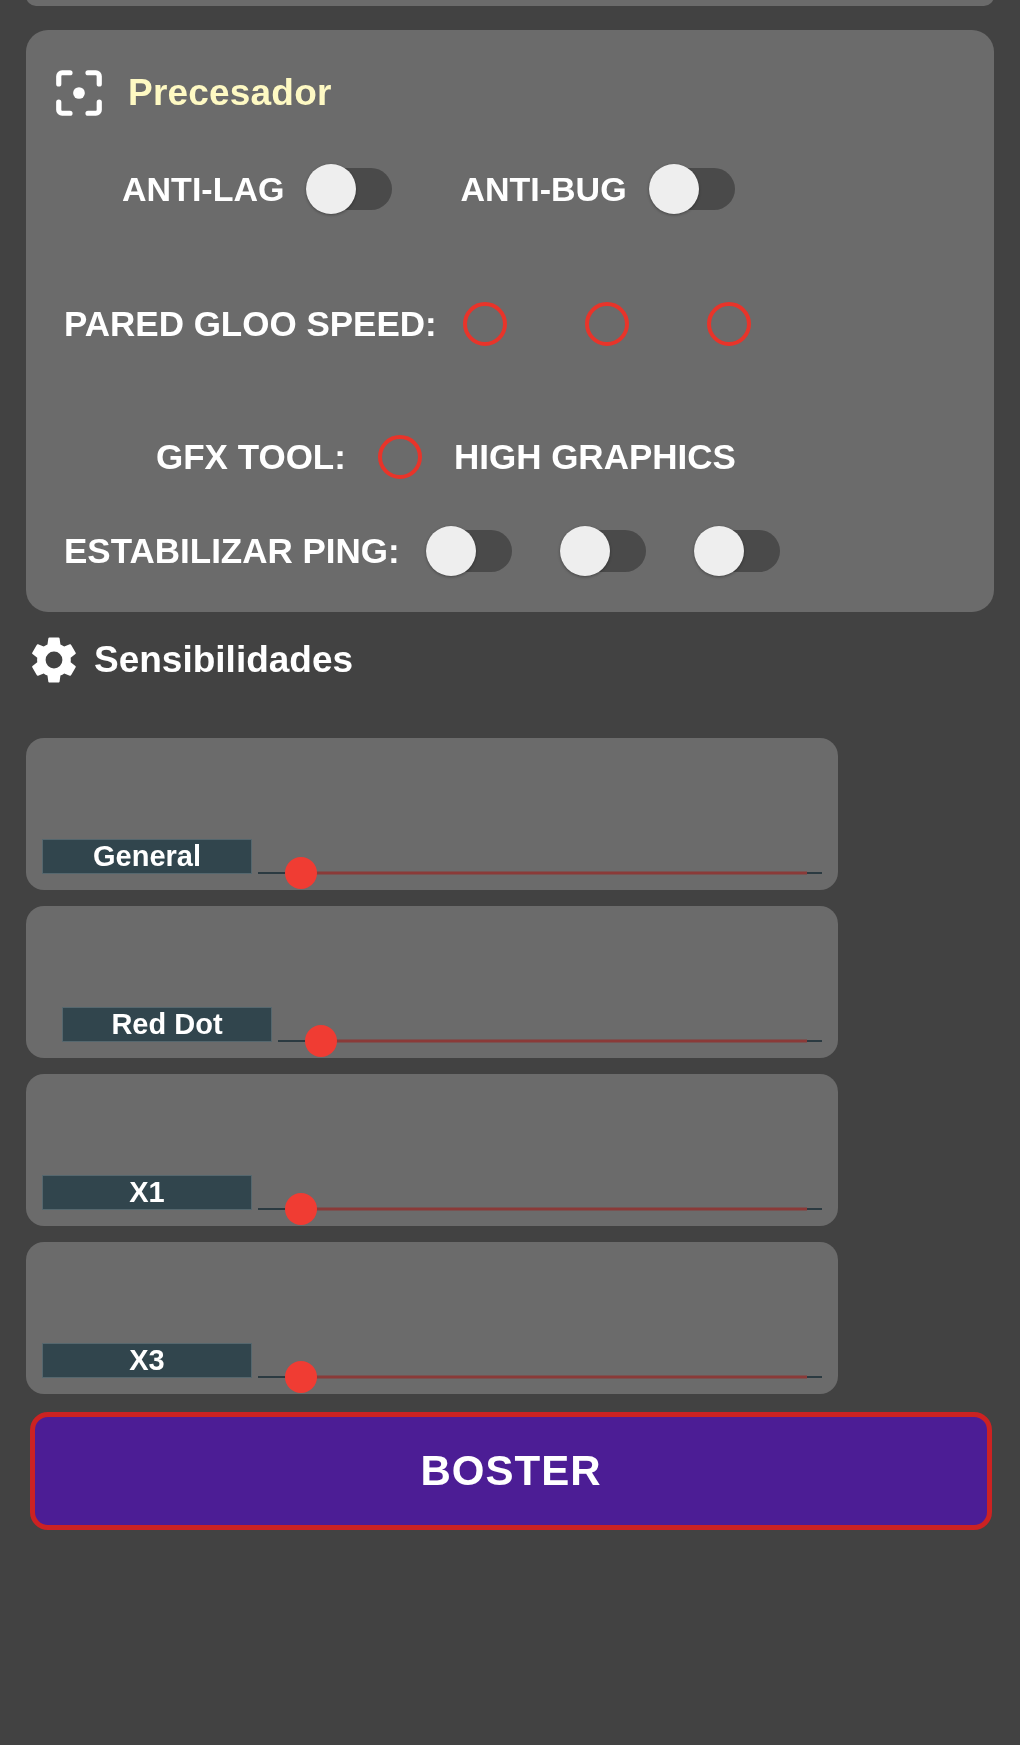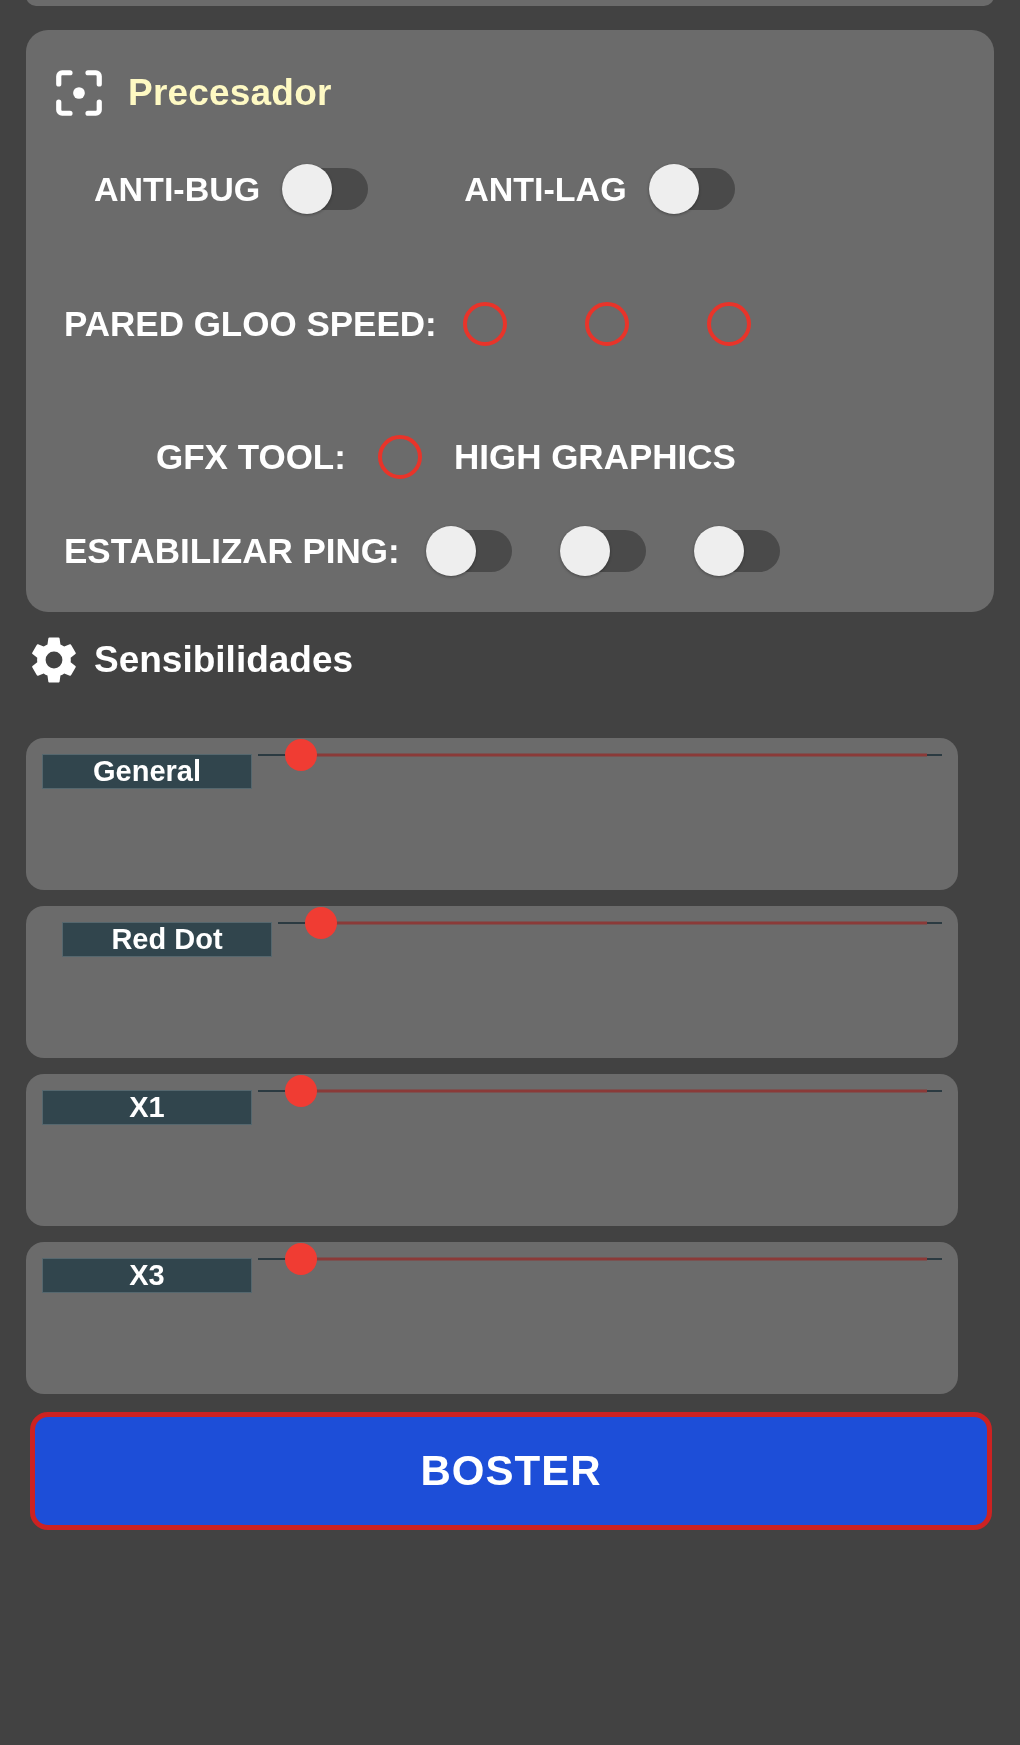--- a/index.html
+++ b/index.html
@@ -171,27 +171,27 @@
   .sens-title {
     color: #ffffff;
     font-size: 37px;
     font-weight: bold;
   }
 
   
   .slider-card {
     position: absolute;
     left: 26px;
-    width: 932px;
+    width: 812px;
     height: 152px;
     background: #6b6b6b;
     border-radius: 18px;
     padding: 16px;
     display: flex;
-    align-items: flex-start;
+    align-items: flex-end;
   }
   .sc-0 { top: 738px; }
   .sc-1 { top: 906px; padding-left: 36px; }
   .sc-2 { top: 1074px; }
   .sc-3 { top: 1242px; }
 
   .slider-label-box {
     width: 210px;
     flex: 0 0 210px;
     background: #31454d;
@@ -233,21 +233,21 @@
     transform: translate(0, -50%);
   }
 
   
   .boster-btn {
     position: absolute;
     left: 30px;
     top: 1412px;
     width: 962px;
     height: 118px;
-    background: #1d4ed8;
+    background: #4c1d95;
     border: 5px solid #cc2222;
     border-radius: 18px;
     display: flex;
     align-items: center;
     justify-content: center;
   }
   .boster-btn span {
     color: #ffffff;
     font-size: 42px;
     font-weight: bold;
@@ -271,29 +271,29 @@
           <path d="M21 16v3.5a1.5 1.5 0 0 1-1.5 1.5H16" stroke="#ffffff" stroke-width="2.3" stroke-linecap="round"></path>
           <path d="M8 21H4.5A1.5 1.5 0 0 1 3 19.5V16" stroke="#ffffff" stroke-width="2.3" stroke-linecap="round"></path>
           <circle cx="12" cy="12" r="2.6" fill="#ffffff"></circle>
         </svg>
       </span>
       <span class="panel-title">Precesador</span>
     </div>
 
     <div class="toggle-row">
 
+      <div class="toggle-group tg-1">
+        <span class="toggle-label">ANTI-LAG</span>
+        <span class="switch">
+          <span class="knob"></span>
+        </span>
+      </div>
+
       <div class="toggle-group tg-2">
         <span class="toggle-label">ANTI-BUG</span>
-        <span class="switch">
-          <span class="knob"></span>
-        </span>
-      </div>
-
-      <div class="toggle-group tg-1">
-        <span class="toggle-label">ANTI-LAG</span>
         <span class="switch">
           <span class="knob"></span>
         </span>
       </div>
 
     </div>
 
     <div class="radio-row row-gloo">
       <span class="row-label">PARED GLOO SPEED:</span>
       <span class="gloo-radios">

